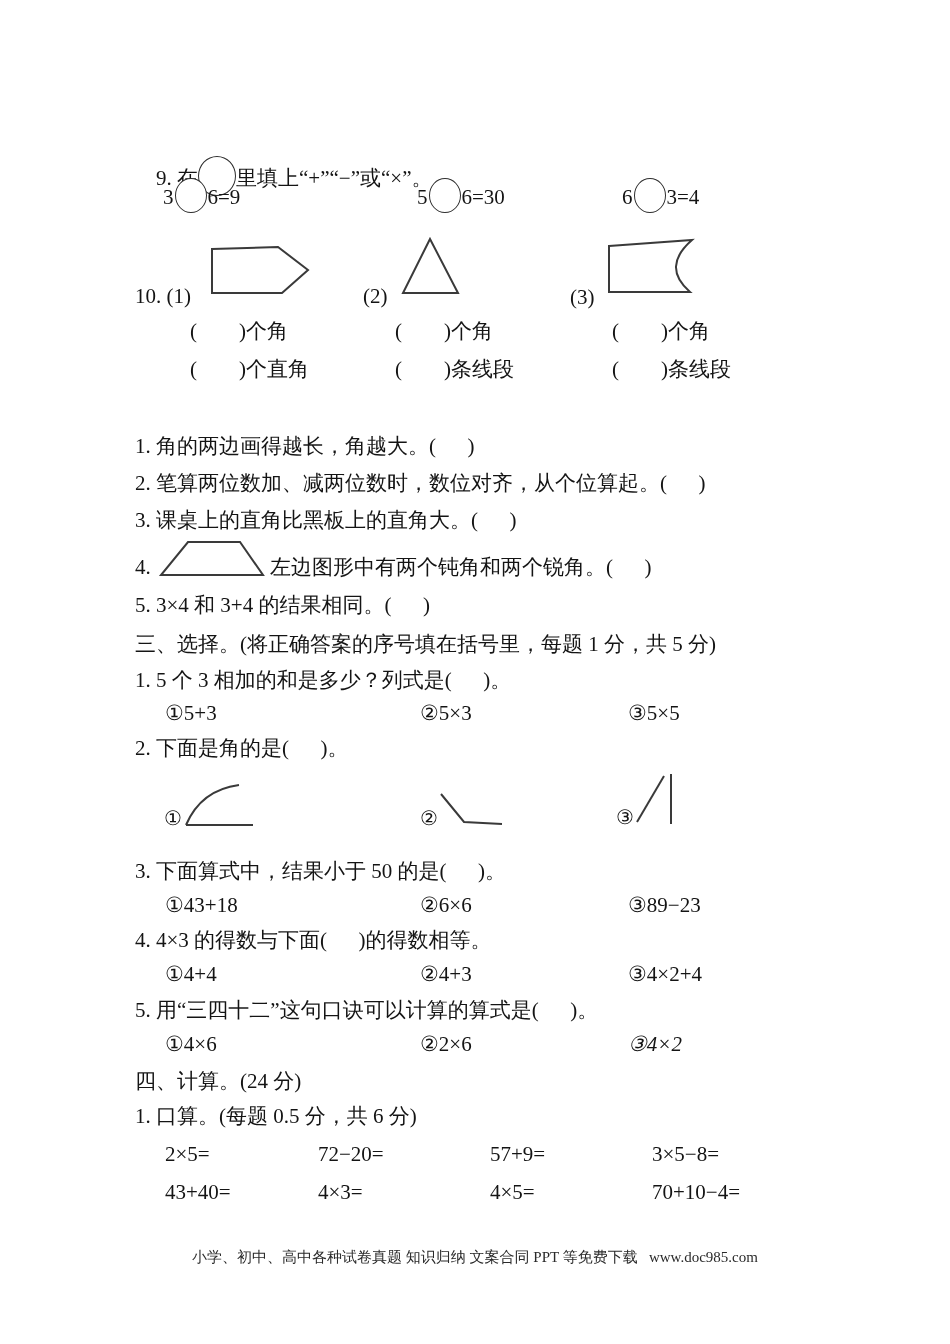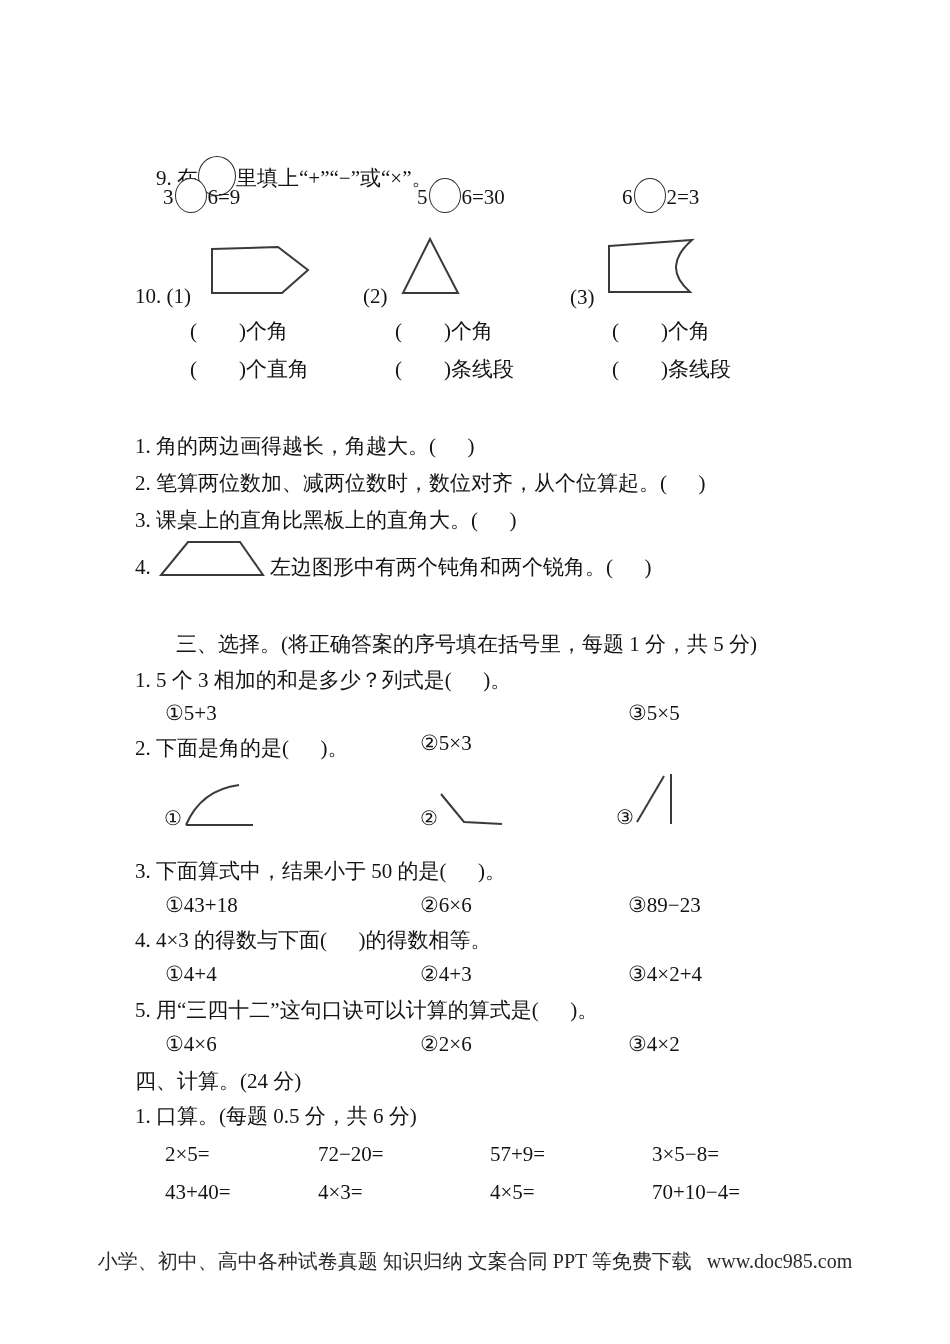--- a/index.html
+++ b/index.html
@@ -17,40 +17,40 @@
   .eq .circ{
     display:inline-block;width:30px;height:33px;border:1.6px solid #2e2e2e;
     border-radius:50%;margin:0 1px -3px 1px;background:#fff;
   }
   svg.shape{position:absolute;overflow:visible;}
   svg.shape path, svg.shape line{fill:none;stroke:#3a3a3a;stroke-width:2;}
   .opt{position:absolute;white-space:pre;}
   .figlabel{position:absolute;font-size:20px;}
   .footer{
     position:absolute;left:0;top:1248px;width:100%;text-align:center;
-    font-size:20px;color:#2a2a2a;white-space:pre;
+    font-size:15px;color:#2a2a2a;white-space:pre;
   }
 </style>
 </head>
 <body>
 
 <div class="page">
 
   <div class="abs" style="left:135px;top:130px;">
     <span>9. 在</span><span class="circ-inline"></span><span>里填上“+”“−”或“×”。</span>
   </div>
 
   <div class="eq" style="left:163px;top:174px;height:36px;">
     <span>3</span><span class="circ"></span><span>6=9</span>
   </div>
   <div class="eq" style="left:417px;top:174px;height:36px;">
     <span>5</span><span class="circ"></span><span>6=30</span>
   </div>
   <div class="eq" style="left:622px;top:174px;height:36px;">
-    <span>6</span><span class="circ"></span><span>2=3</span>
+    <span>6</span><span class="circ"></span><span>3=4</span>
   </div>
 
   <svg class="shape" style="left:210px;top:245px;" width="100" height="50">
     <path d="M2,4 L68,2 L98,25 L72,48 L2,48 Z"></path>
   </svg>
   <svg class="shape" style="left:400px;top:236px;" width="62" height="60">
     <path d="M30,3 L58,57 L3,57 Z"></path>
   </svg>
   <svg class="shape" style="left:606px;top:237px;" width="90" height="58">
     <path d="M3,9 L86,3 Q55,30 84,55 L3,55 Z"></path>
@@ -71,26 +71,27 @@
   <div class="abs" style="left:135px;top:433px;">1. 角的两边画得越长，角越大。(      )</div>
   <div class="abs" style="left:135px;top:470px;">2. 笔算两位数加、减两位数时，数位对齐，从个位算起。(      )</div>
   <div class="abs" style="left:135px;top:507px;">3. 课桌上的直角比黑板上的直角大。(      )</div>
 
   <div class="abs" style="left:135px;top:554px;">4.</div>
   <svg class="shape" style="left:158px;top:540px;" width="108" height="38">
     <path d="M30,2 L82,2 L105,35 L3,35 Z"></path>
   </svg>
   <div class="abs" style="left:270px;top:554px;">左边图形中有两个钝角和两个锐角。(      )</div>
 
+  <div class="abs" style="left:135px;top:592px;">5. 3×4 和 3+4 的结果相同。(      )</div>
 
-  <div class="abs" style="left:135px;top:631px;margin-left:41px;">三、选择。(将正确答案的序号填在括号里，每题 1 分，共 5 分)</div>
+  <div class="abs" style="left:135px;top:631px;">三、选择。(将正确答案的序号填在括号里，每题 1 分，共 5 分)</div>
 
   <div class="abs" style="left:135px;top:667px;">1. 5 个 3 相加的和是多少？列式是(      )。</div>
   <div class="opt" style="left:165px;top:701px;">①5+3</div>
-  <div class="opt" style="left:420px;top:701px;margin-top:30px;">②5×3</div>
+  <div class="opt" style="left:420px;top:701px;">②5×3</div>
   <div class="opt" style="left:628px;top:701px;">③5×5</div>
 
   <div class="abs" style="left:135px;top:735px;">2. 下面是角的是(      )。</div>
 
   <div class="figlabel" style="left:164px;top:806px;">①</div>
   <svg class="shape" style="left:183px;top:780px;" width="74" height="50">
     <path d="M3,45 Q18,10 56,5"></path>
     <path d="M3,45 L70,45"></path>
   </svg>
 
@@ -111,21 +112,21 @@
   <div class="opt" style="left:628px;top:893px;text-align:center;">③89−23</div>
 
   <div class="abs" style="left:135px;top:927px;">4. 4×3 的得数与下面(      )的得数相等。</div>
   <div class="opt" style="left:165px;top:962px;">①4+4</div>
   <div class="opt" style="left:420px;top:962px;">②4+3</div>
   <div class="opt" style="left:628px;top:962px;">③4×2+4</div>
 
   <div class="abs" style="left:135px;top:997px;">5. 用“三四十二”这句口诀可以计算的算式是(      )。</div>
   <div class="opt" style="left:165px;top:1032px;">①4×6</div>
   <div class="opt" style="left:420px;top:1032px;">②2×6</div>
-  <div class="opt" style="left:628px;top:1032px;">③4×2</div>
+  <div class="opt" style="left:628px;top:1032px;font-style:italic;">③4×2</div>
 
   <div class="abs" style="left:135px;top:1068px;">四、计算。(24 分)</div>
   <div class="abs" style="left:135px;top:1103px;">1. 口算。(每题 0.5 分，共 6 分)</div>
 
   <div class="opt" style="left:165px;top:1142px;">2×5=</div>
   <div class="opt" style="left:318px;top:1142px;">72−20=</div>
   <div class="opt" style="left:490px;top:1142px;">57+9=</div>
   <div class="opt" style="left:652px;top:1142px;">3×5−8=</div>
 
   <div class="opt" style="left:165px;top:1180px;">43+40=</div>

